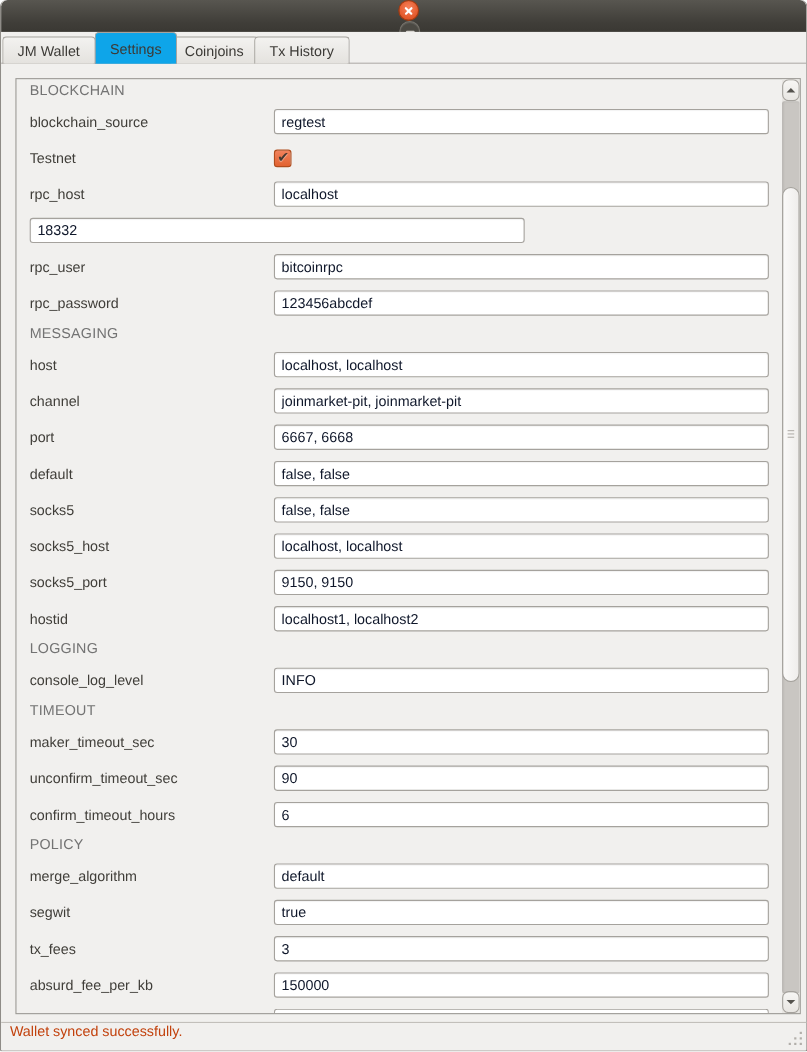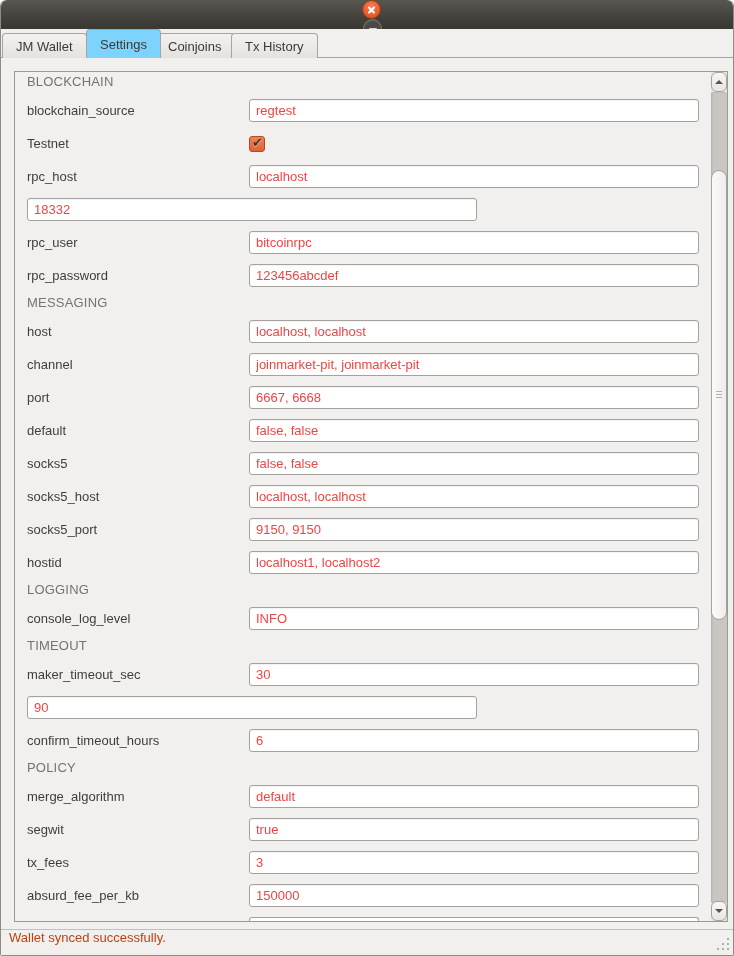--- a/index.html
+++ b/index.html
@@ -24,38 +24,38 @@
   .glyph-max{position:absolute;left:5px;top:5px;width:7px;height:7px;border:1.6px solid #d4d1cb;}
   .menu{display:flex;margin-left:15px;height:100%;align-items:center;}
   .menu-item{color:#dfdcd7;padding:0 11px;height:100%;display:flex;align-items:center;cursor:default;}
 
   
   .tabbar{position:absolute;left:0;top:29px;width:100%;height:29px;background:#f1f0ee;}
   .tabbar::after{content:"";position:absolute;left:0;bottom:0;width:100%;height:1px;background:#a7a49f;}
   .tab{position:absolute;bottom:0;height:25px;padding:0 13px;display:flex;align-items:center;
     background:linear-gradient(#f3f2f0,#e4e2de);border:1px solid #a7a49f;border-bottom:none;
     border-radius:4px 4px 0 0;color:#3c3a36;cursor:default;white-space:nowrap;}
-  .tab.active{height:29px;background:#7dd3fc;z-index:3;border-radius:4px 4px 0 0;}
+  .tab.active{height:29px;background:#0ea5e9;z-index:3;border-radius:4px 4px 0 0;}
   .tab.t0{left:1px;z-index:1;}
   .tab.t1{left:85px;}
   .tab.t2{left:153px;z-index:1;}
   .tab.t3{left:230px;z-index:1;}
 
   
   .tab-pane{position:absolute;left:0;top:58px;width:100%;height:872px;background:#f1f0ee;}
   .scroll-frame{position:absolute;left:13px;top:13px;width:714px;height:851px;
     border:1px solid #9c9a95;background:#f1f0ee;overflow:hidden;}
   .viewport{position:absolute;left:0;top:0;width:695px;height:100%;overflow:hidden;}
   .rows{padding:4px 0 0 12px;display:flex;flex-direction:column;gap:10px;}
 
   .section-header{height:16px;line-height:16px;margin:-2px 0 -1px 0;color:#737373;font-weight:500;letter-spacing:.2px;}
   .row{display:flex;align-items:center;height:23px;flex:0 0 auto;}
   .field-label{width:222px;flex:0 0 auto;color:#403e39;}
   .field-input{width:450px;height:23px;border:1px solid #a5a29d;border-radius:3px;background:#fff;
-    padding:0 6px;font:inherit;color:#ef4444;outline:none;box-shadow:inset 0 1px 1px rgba(0,0,0,.05);}
+    padding:0 6px;font:inherit;color:#0f172a;outline:none;box-shadow:inset 0 1px 1px rgba(0,0,0,.05);}
 
   .checkbox{width:16px;height:16px;border-radius:3px;position:relative;
     background:linear-gradient(#f0825c,#e26230);border:1px solid #b04c1d;cursor:default;}
   .checkbox.checked::after{content:"\2714";position:absolute;left:2px;top:-2px;font-size:13px;
     color:#46382e;text-shadow:0 1px 1px rgba(255,255,255,.55);}
 
   .partial-input{margin-left:222px;width:450px;height:7px;background:#fff;
     border:1px solid #a5a29d;border-bottom:none;border-radius:3px 3px 0 0;flex:0 0 auto;}
 
   
@@ -174,20 +174,21 @@
             <div class="row">
     <div class="field-label">console_log_level</div>
     <input class="field-input" type="text" value="INFO" style="">
   </div>
             <div class="section-header">TIMEOUT</div>
             <div class="row">
     <div class="field-label">maker_timeout_sec</div>
     <input class="field-input" type="text" value="30" style="">
   </div>
             <div class="row">
+    <div class="field-label">unconfirm_timeout_sec</div>
     <input class="field-input" type="text" value="90" style="">
   </div>
             <div class="row">
     <div class="field-label">confirm_timeout_hours</div>
     <input class="field-input" type="text" value="6" style="">
   </div>
             <div class="section-header">POLICY</div>
             <div class="row">
     <div class="field-label">merge_algorithm</div>
     <input class="field-input" type="text" value="default" style="">

